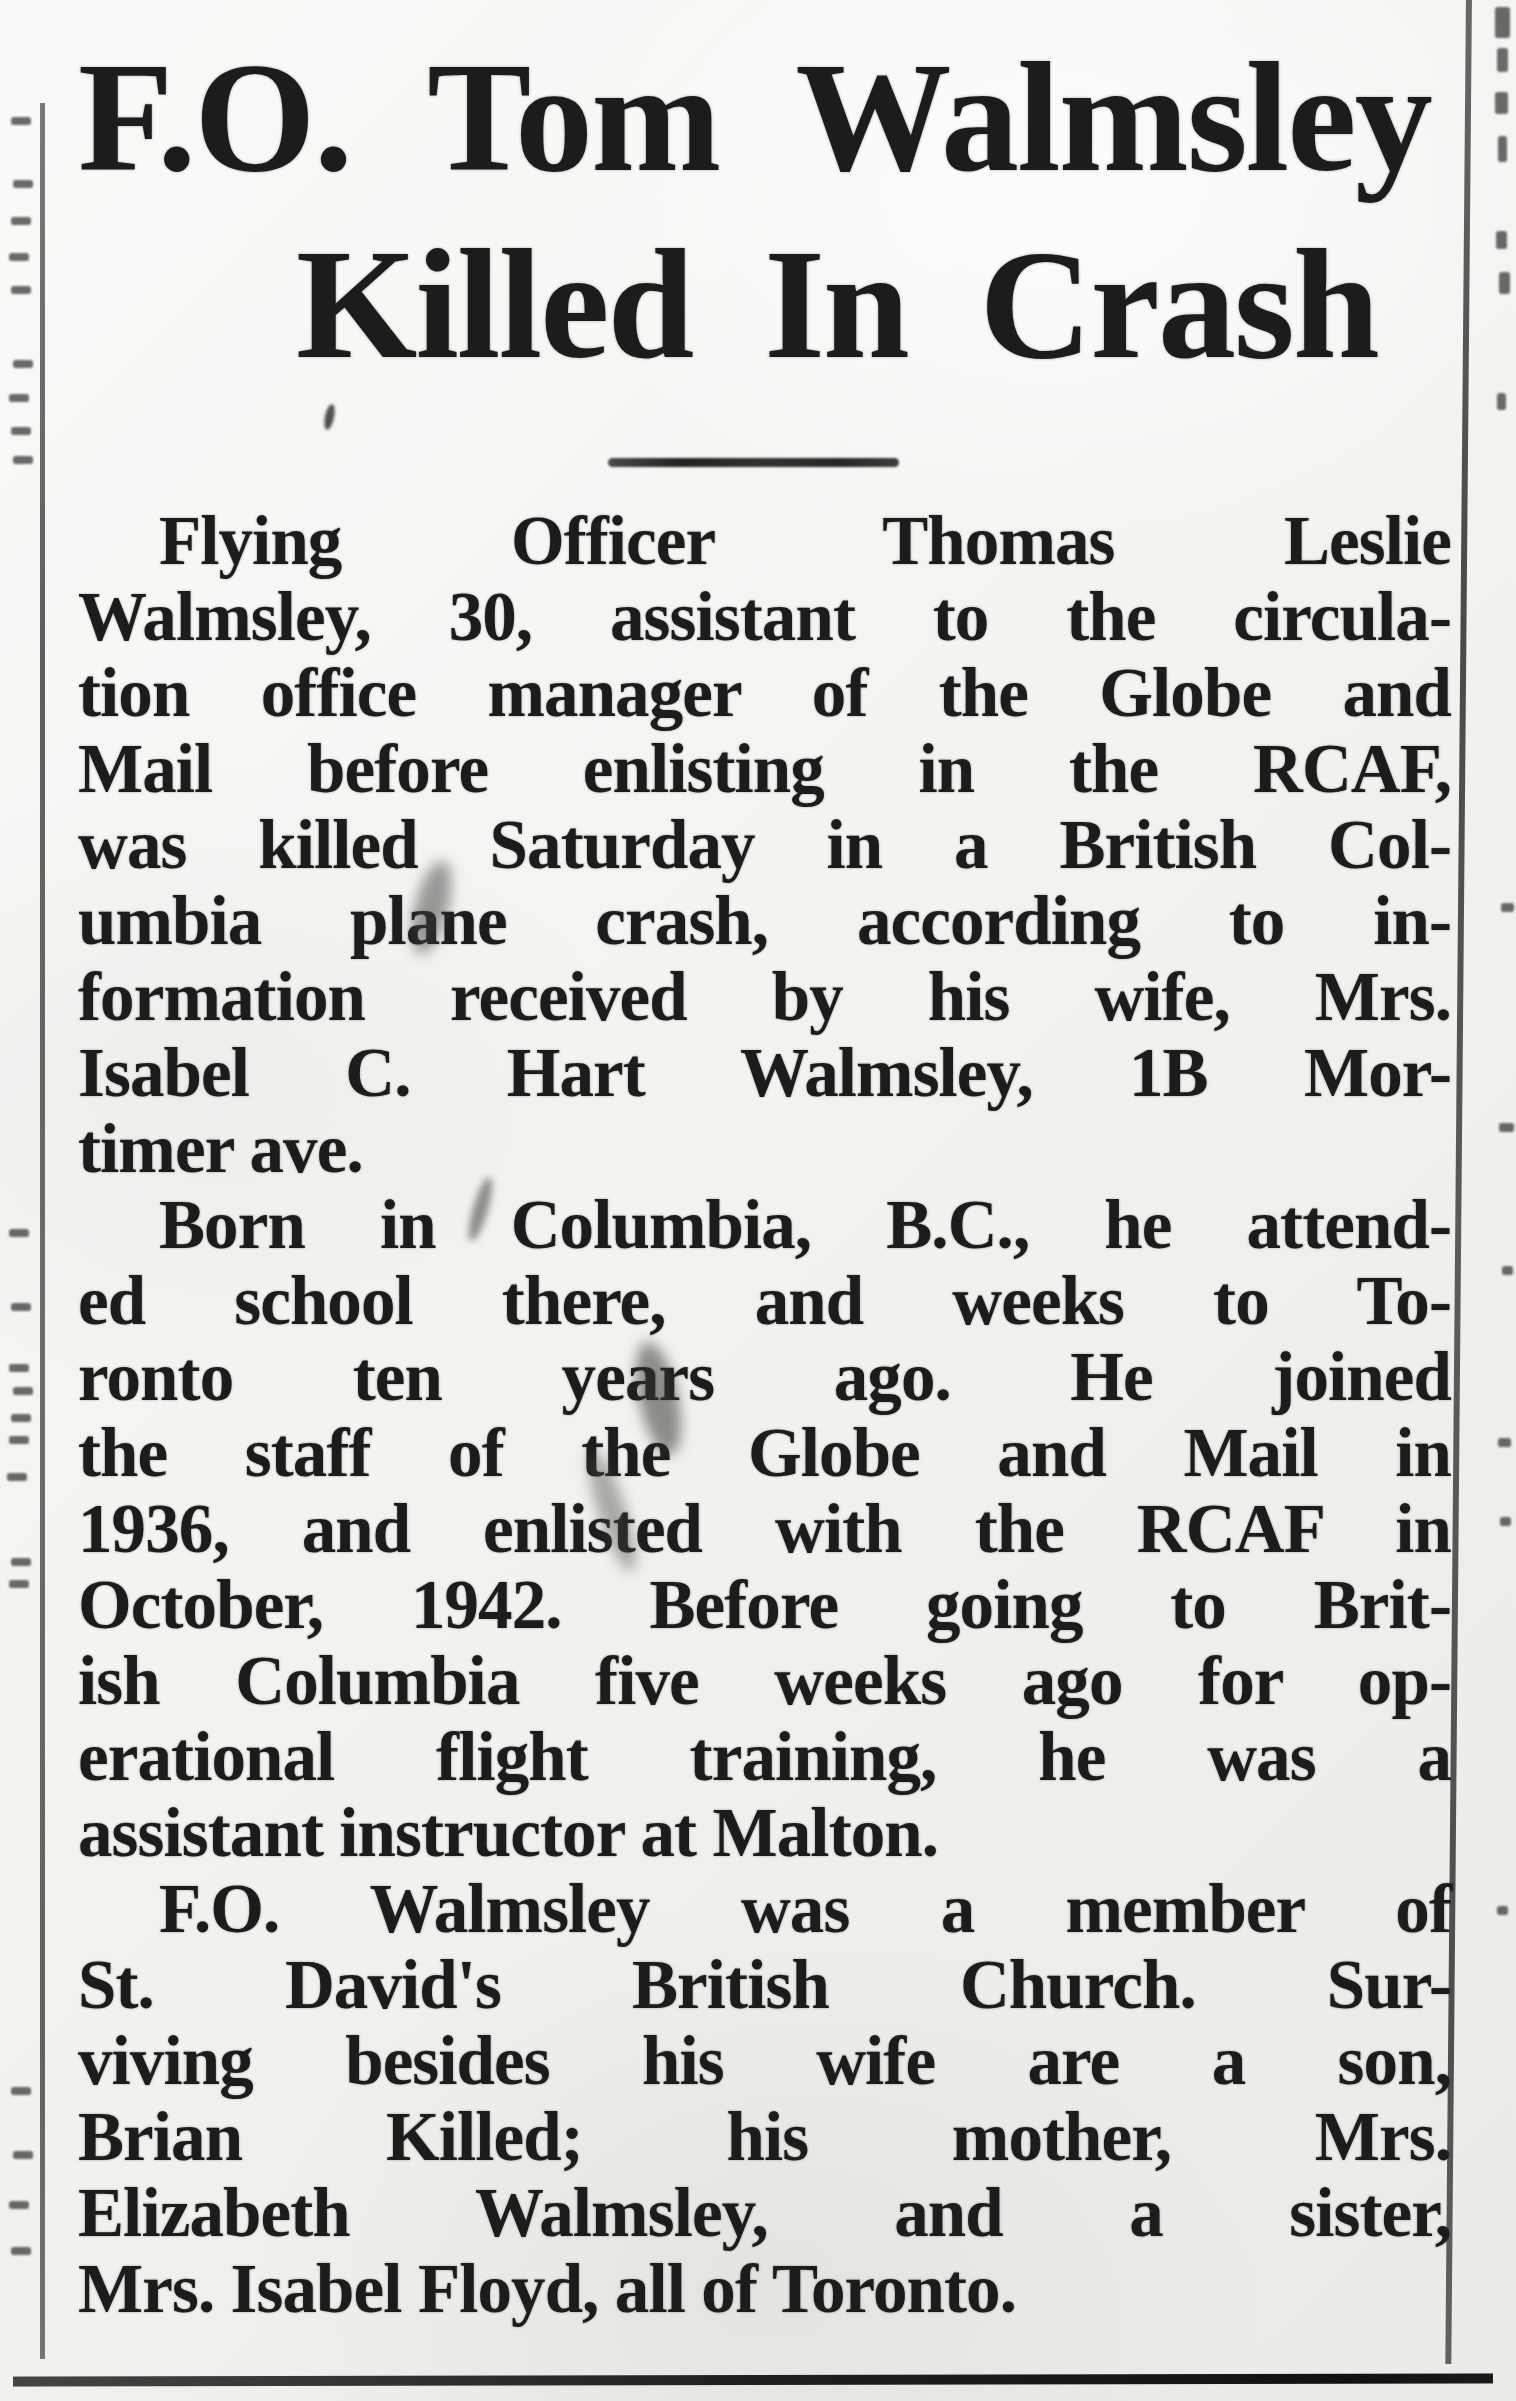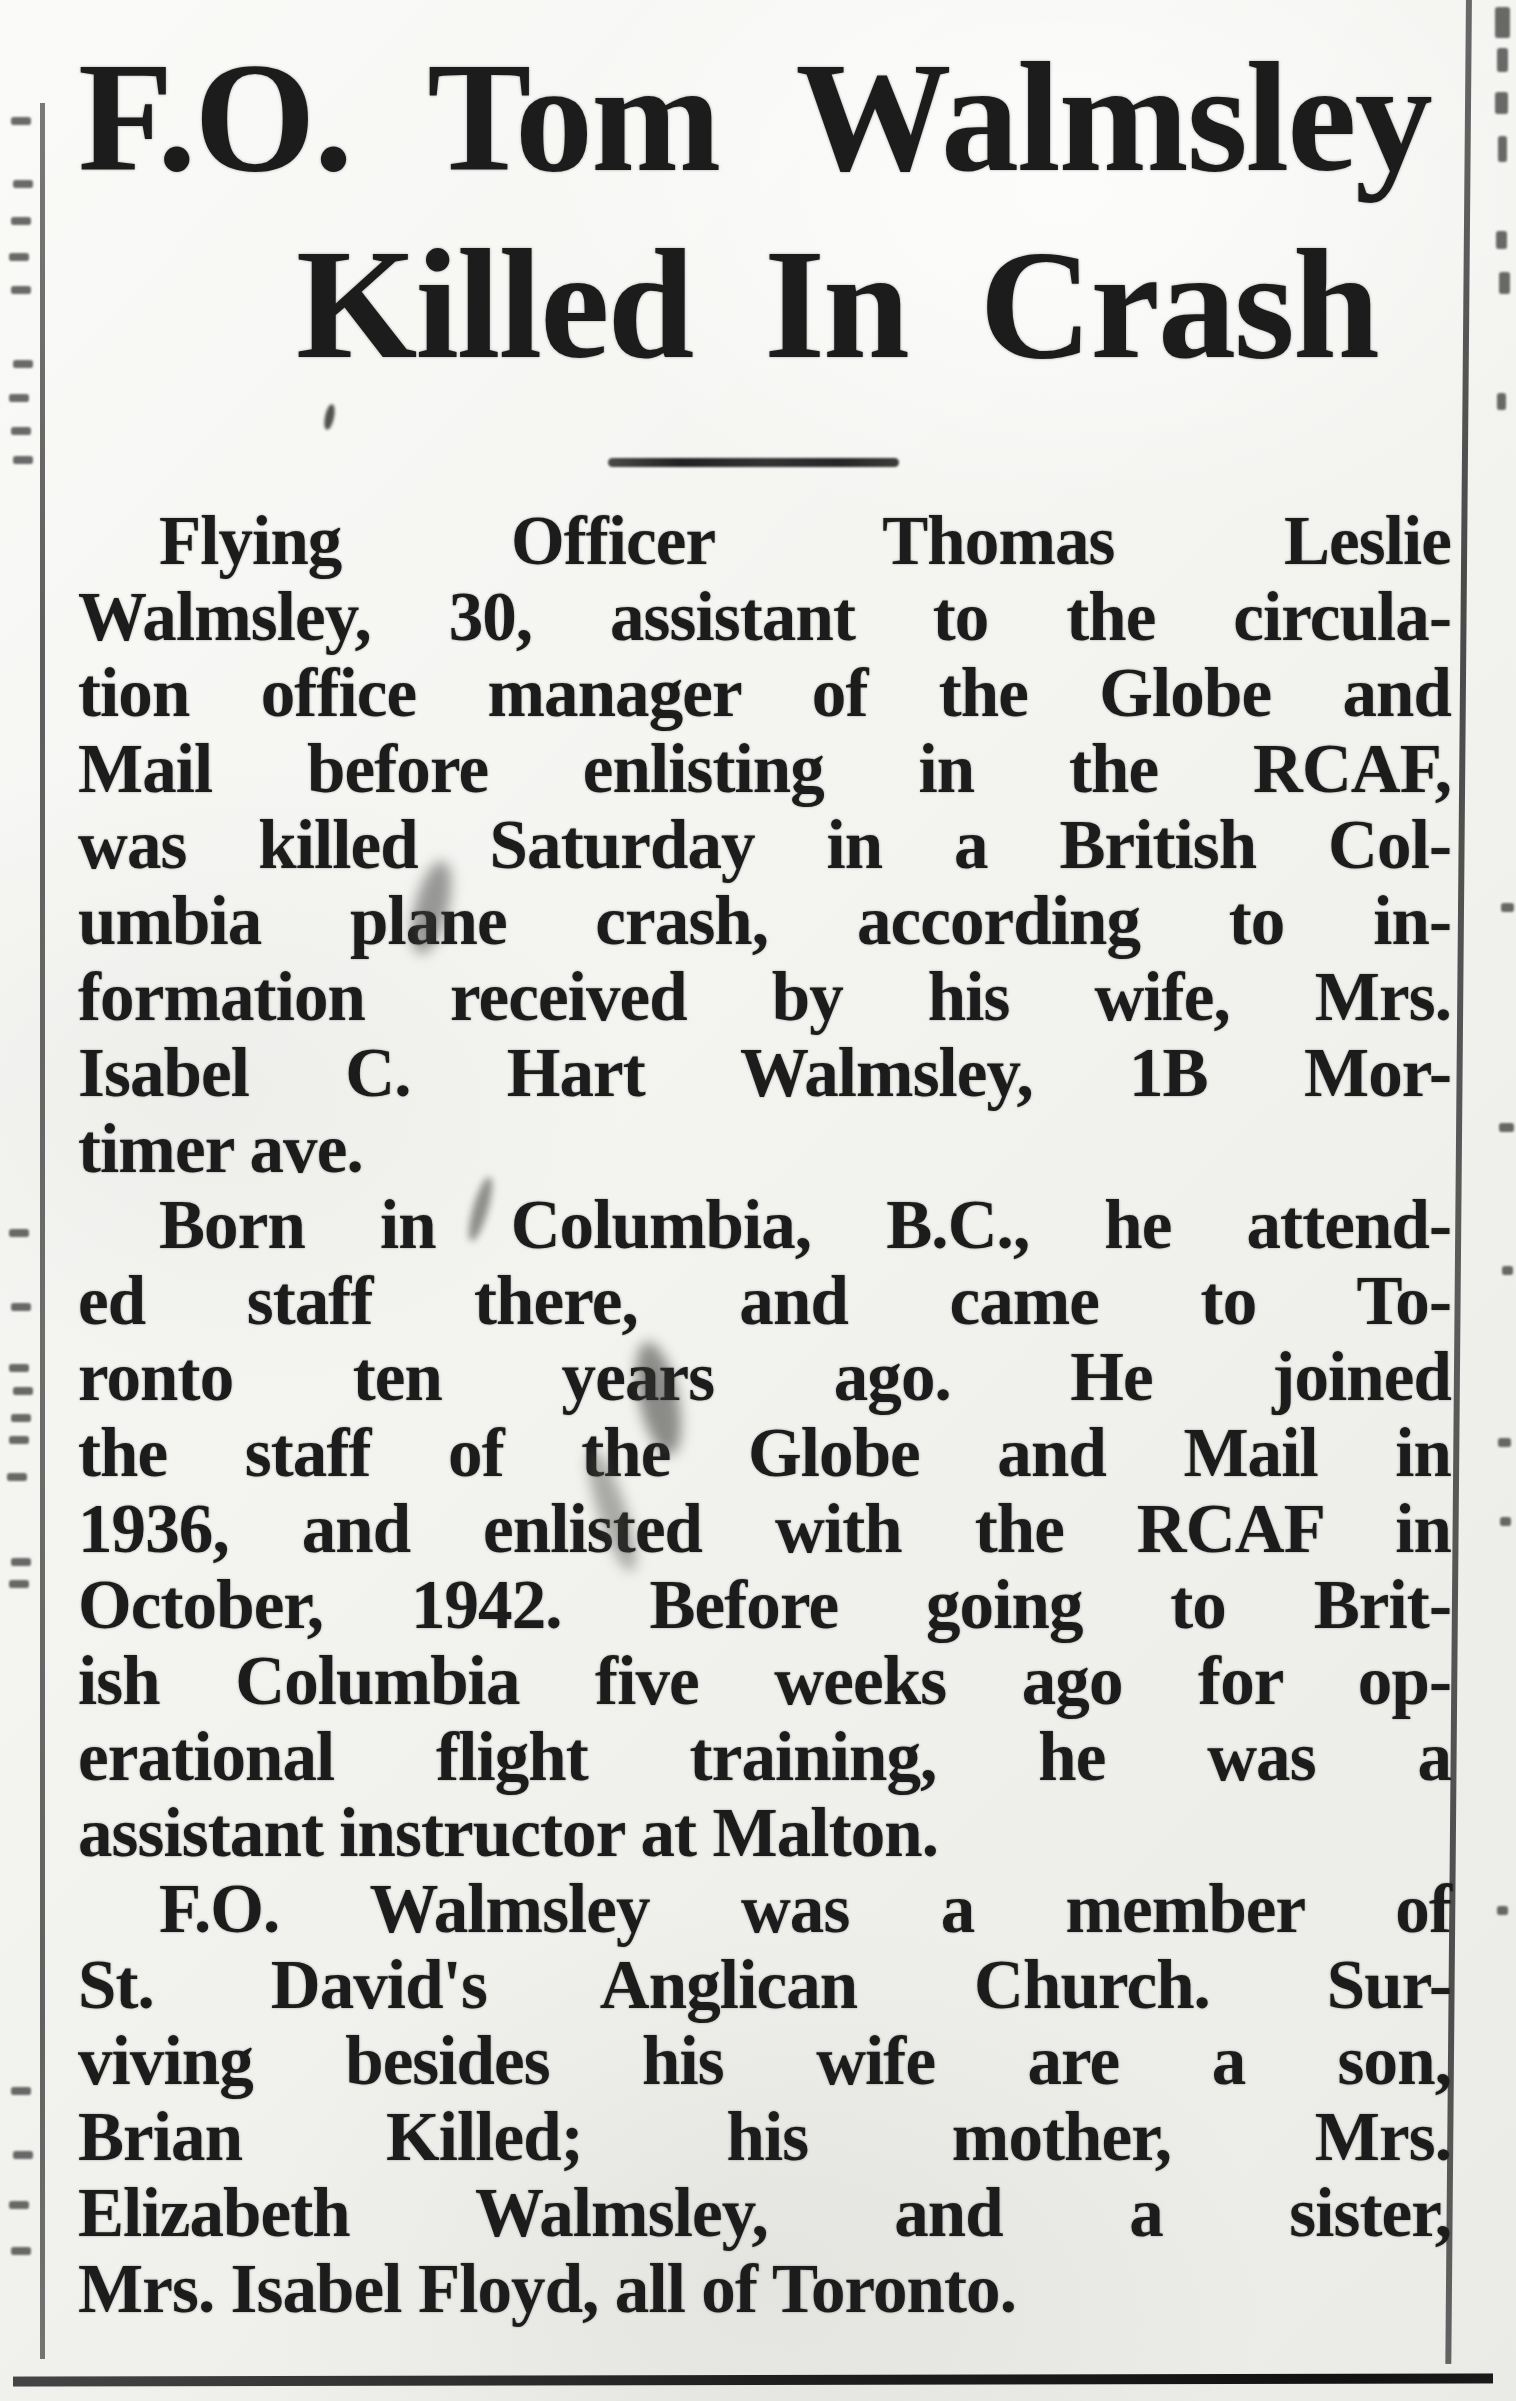--- a/index.html
+++ b/index.html
@@ -118,31 +118,31 @@
       <div class="bl">Walmsley, 30, assistant to the circula-</div>
       <div class="bl">tion office manager of the Globe and</div>
       <div class="bl">Mail before enlisting in the RCAF,</div>
       <div class="bl">was killed Saturday in a British Col-</div>
       <div class="bl">umbia plane crash, according to in-</div>
       <div class="bl">formation received by his wife, Mrs.</div>
       <div class="bl">Isabel C. Hart Walmsley, 1B Mor-</div>
       <div class="bl end">timer ave.</div>
 
       <div class="bl ind">Born in Columbia, B.C., he attend-</div>
-      <div class="bl">ed staff there, and came to To-</div>
+      <div class="bl">ed school there, and weeks to To-</div>
       <div class="bl">ronto ten years ago.  He joined</div>
       <div class="bl">the staff of the Globe and Mail in</div>
       <div class="bl">1936, and enlisted with the RCAF in</div>
       <div class="bl">October, 1942.  Before going to Brit-</div>
       <div class="bl">ish Columbia five weeks ago for op-</div>
       <div class="bl">erational flight training, he was a</div>
       <div class="bl end">assistant instructor at Malton.</div>
 
       <div class="bl ind">F.O. Walmsley was a member of</div>
-      <div class="bl">St. David's Anglican Church.  Sur-</div>
+      <div class="bl">St. David's British Church.  Sur-</div>
       <div class="bl">viving besides his wife are a son,</div>
       <div class="bl">Brian Killed; his mother, Mrs.</div>
       <div class="bl">Elizabeth Walmsley, and a sister,</div>
       <div class="bl end">Mrs. Isabel Floyd, all of Toronto.</div>
     </div>
   </div>
 
   <div class="smudge sm1"></div>
   <div class="smudge sm2"></div>
   <div class="smudge sm3"></div>

